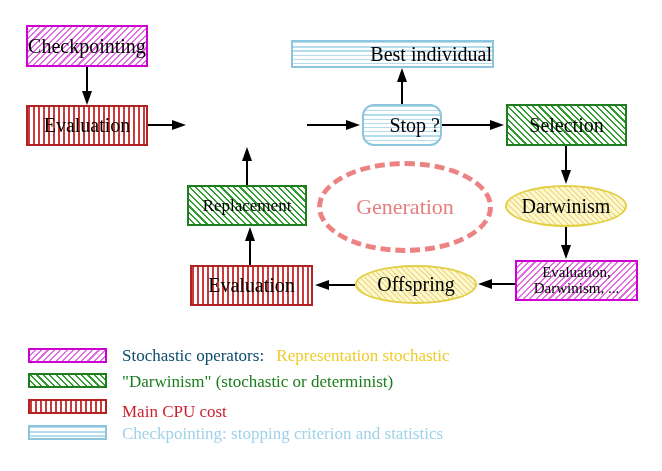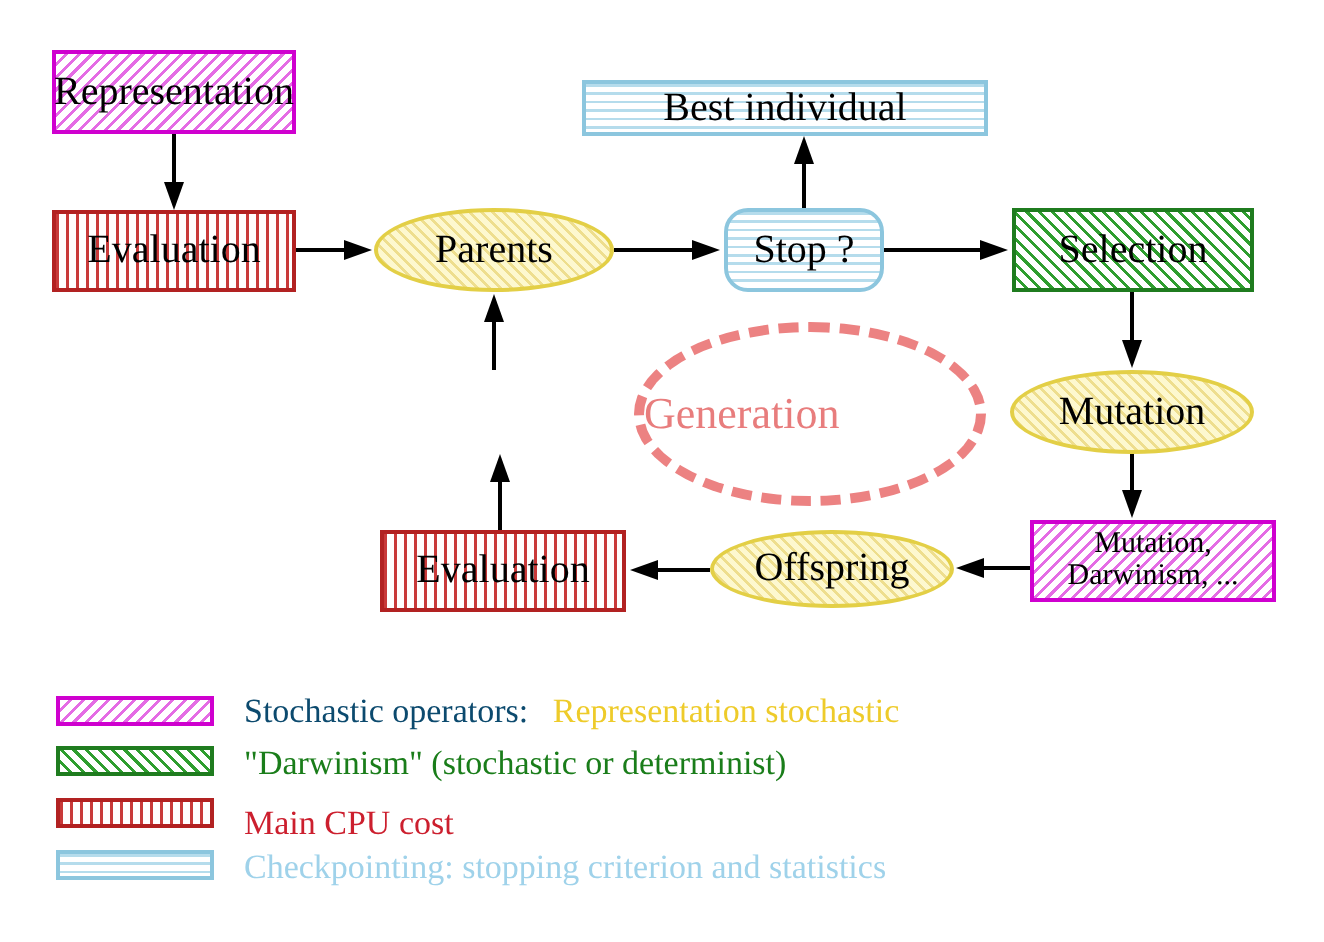--- a/index.html
+++ b/index.html
@@ -20,28 +20,29 @@
     border:2px solid #1f7c1f;
     background:repeating-linear-gradient(45deg,#ffffff 0px,#ffffff 3px,#2f9e2f 3px,#2f9e2f 4.5px);
   }
   .stripes-red {
     border:2px solid #b22222;
     background:repeating-linear-gradient(90deg,#c93a3a 0px,#c93a3a 1.6px,#ffffff 1.6px,#ffffff 5px);
   }
   .stripes-cyan {
     border:2px solid #8cc6de;
     background:repeating-linear-gradient(180deg,#b5dcec 0px,#b5dcec 1.3px,#ffffff 1.3px,#ffffff 4.2px);
+    justify-content:flex-end;
   }
   .ellipse-yellow {
     border:2px solid #e3cf46; border-radius:50%;
     background:repeating-linear-gradient(45deg,#fdf8cf 0px,#fdf8cf 2.6px,#eede8e 2.6px,#eede8e 4px);
   }
   .gen-ellipse {
     position:absolute; box-sizing:border-box; border:5px dashed #ec8282; border-radius:50%;
-    display:flex; align-items:center; justify-content:flex-start;
+    display:flex; align-items:center; justify-content:center;
     color:#e87d7d; font-size:22px;font-family:Liberation Serif, serif;
   }
   
   .aline { position:absolute; background:#000; }
   .ah { position:absolute; width:0; height:0; }
   .ah-right { border-top:5px solid transparent; border-bottom:5px solid transparent; border-left:14px solid #000; }
   .ah-left  { border-top:5px solid transparent; border-bottom:5px solid transparent; border-right:14px solid #000; }
   .ah-up    { border-left:5px solid transparent; border-right:5px solid transparent; border-bottom:14px solid #000; }
   .ah-down  { border-left:5px solid transparent; border-right:5px solid transparent; border-top:14px solid #000; }
   
@@ -52,54 +53,54 @@
   .lt-green   { color:#1a7d1a; }
   .lt-red     { color:#cc1f2e; }
   .lt-cyan    { color:#9fd2ea; }
 </style>
 </head>
 <body>
 
 <div class="canvas">
 
   <div class="node hatch-magenta" style="left:26px;top:25px;width:122px;height:42px;font-size:20px;">
-    <span>Representation</span>
+    <span>Checkpointing</span>
   </div>
 
   <div class="node stripes-red" style="left:26px;top:105px;width:122px;height:41px;font-size:20px;">
     <span>Evaluation</span>
   </div>
 
-  <div class="node ellipse-yellow" style="left:187px;top:104px;width:120px;height:42px;font-size:20px;">
-    <span>Parents</span>
-  </div>
 
   <div class="node stripes-cyan" style="left:291px;top:40px;width:203px;height:28px;font-size:20px;">
     <span>Best individual</span>
   </div>
 
   <div class="node stripes-cyan" style="left:362px;top:104px;width:80px;height:42px;font-size:20px;border-radius:12px;">
     <span>Stop ?</span>
   </div>
 
   <div class="node hatch-green" style="left:506px;top:104px;width:121px;height:42px;font-size:20px;">
     <span>Selection</span>
   </div>
 
+  <div class="node hatch-green" style="left:187px;top:185px;width:120px;height:41px;font-size:17px;">
+    <span>Replacement</span>
+  </div>
 
   <div class="gen-ellipse" style="left:317px;top:161px;width:176px;height:92px;">
     <span>Generation</span>
   </div>
 
   <div class="node ellipse-yellow" style="left:505px;top:185px;width:122px;height:42px;font-size:20px;">
-    <span>Mutation</span>
+    <span>Darwinism</span>
   </div>
 
   <div class="node hatch-magenta" style="left:515px;top:260px;width:123px;height:41px;font-size:15px;flex-direction:column;">
-    <span>Mutation,</span>
+    <span>Evaluation,</span>
     <span>Darwinism, ...</span>
   </div>
 
   <div class="node ellipse-yellow" style="left:355px;top:265px;width:122px;height:39px;font-size:20px;text-align:center;">
     <span>Offspring</span>
   </div>
 
   <div class="node stripes-red" style="left:190px;top:265px;width:123px;height:41px;font-size:20px;">
     <span>Evaluation</span>
   </div>

